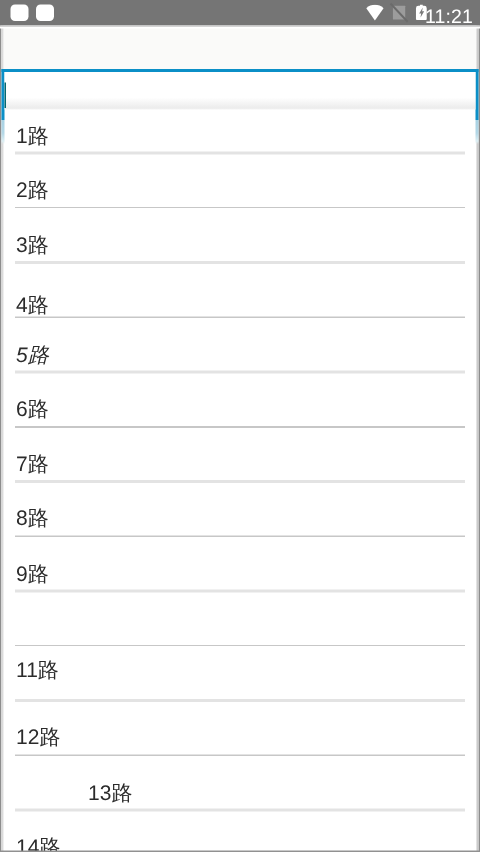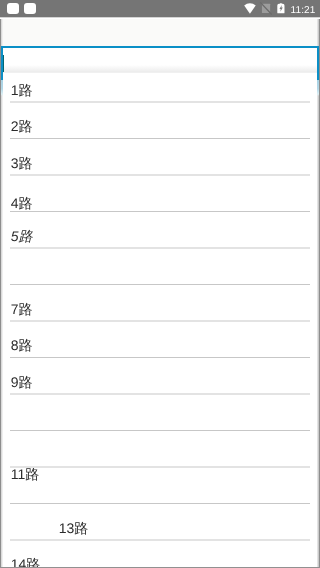--- a/index.html
+++ b/index.html
@@ -13,21 +13,21 @@
   
   .statusbar{position:absolute;left:0;top:0;width:320px;height:17px;background:#757575;z-index:8;}
   .sb-blend{position:absolute;left:0;top:17px;width:320px;height:1px;background:#d4d4d4;z-index:9;}
   .notif-sq{position:absolute;top:3.25px;width:12.3px;height:10.9px;border-radius:3px;background:#fff;}
   .notif-1{left:6.9px;}
   .notif-2{left:24.1px;}
   .ic{position:absolute;}
   .wifi{left:244.3px;top:3.4px;width:11.9px;height:10.9px;}
   .nosim{left:261.4px;top:3.1px;width:10.1px;height:10.9px;overflow:visible;}
   .batt{left:277.0px;top:3.2px;width:7.8px;height:10.4px;overflow:visible;}
-  .sb-time{position:absolute;right:4.6px;top:5.1px;color:#ffffff;font-size:10px;
+  .sb-time{position:absolute;right:4.6px;top:5.1px;color:#ffffff;font-size:13px;
            line-height:11px;letter-spacing:0.1px;font-family:"Liberation Sans",sans-serif;}
 
   
   .appwin{position:absolute;left:0;top:17px;width:320px;height:551px;background:#fafaf9;}
   .win-top{position:absolute;left:0;top:1px;width:320px;height:1px;background:#ffffff;z-index:5;}
   .edge-l{position:absolute;left:0;top:0;width:3.6px;height:100%;z-index:2;background:linear-gradient(to right,#8c8c8c 0px,#8f8f8f 1px,#d8d8d8 1px,#dcdcdc 2px,#eeeeee 2px,#f0f0f0 3px,rgba(255,255,255,0) 3px);}
   .edge-r{position:absolute;right:0;top:0;width:3.6px;height:100%;z-index:2;background:linear-gradient(to left,#8c8c8c 0px,#8f8f8f 1px,#c8c8c8 1px,#cccccc 2px,#e2e2e2 2px,#e4e4e4 3px,rgba(255,255,255,0) 3px);}
   .edge-b{position:absolute;left:0;bottom:0;width:100%;height:1px;background:#919191;z-index:6;}
 
   
@@ -98,38 +98,44 @@
         </div>
         <div class="dv" style="top: 107.7px; background: linear-gradient(rgb(227, 227, 227) 0px, rgb(227, 227, 227) 1px, rgb(227, 227, 227) 1px, rgb(227, 227, 227) 2px);"></div>
         <div class="row" style="top: 113px; padding-left: 15px;">
           <span class="lbl">4路</span>
         </div>
         <div class="dv" style="top: 144.7px; background: linear-gradient(rgb(199, 199, 199) 0px, rgb(199, 199, 199) 1px, rgb(255, 255, 255) 1px, rgb(255, 255, 255) 2px);"></div>
         <div class="row" style="top: 146px; font-style: italic;">
           <span class="lbl">5路</span>
         </div>
         <div class="dv" style="top: 180.7px; background: linear-gradient(rgb(227, 227, 227) 0px, rgb(227, 227, 227) 1px, rgb(227, 227, 227) 1px, rgb(227, 227, 227) 2px);"></div>
+        <div class="row" style="top: 182.5px;">
+          <span class="lbl">6路</span>
+        </div>
         <div class="dv" style="top: 217.7px; background: linear-gradient(rgb(199, 199, 199) 0px, rgb(199, 199, 199) 1px, rgb(255, 255, 255) 1px, rgb(255, 255, 255) 2px);"></div>
         <div class="row" style="top: 219px;">
           <span class="lbl">7路</span>
         </div>
         <div class="dv" style="top: 253.7px; background: linear-gradient(rgb(227, 227, 227) 0px, rgb(227, 227, 227) 1px, rgb(227, 227, 227) 1px, rgb(227, 227, 227) 2px);"></div>
         <div class="row" style="top: 255.5px;">
           <span class="lbl">8路</span>
         </div>
         <div class="dv" style="top: 290.7px; background: linear-gradient(rgb(199, 199, 199) 0px, rgb(199, 199, 199) 1px, rgb(255, 255, 255) 1px, rgb(255, 255, 255) 2px);"></div>
         <div class="row" style="top: 292px; padding-left: 19px;">
           <span class="lbl">9路</span>
         </div>
         <div class="dv" style="top: 326.7px; background: linear-gradient(rgb(227, 227, 227) 0px, rgb(227, 227, 227) 1px, rgb(227, 227, 227) 1px, rgb(227, 227, 227) 2px);"></div>
         <div class="dv" style="top: 363.7px; background: linear-gradient(rgb(199, 199, 199) 0px, rgb(199, 199, 199) 1px, rgb(255, 255, 255) 1px, rgb(255, 255, 255) 2px);"></div>
-        <div class="row" style="top: 384px; text-decoration: underline;">
+        <div class="row" style="top: 356px; text-decoration: underline;">
           <span class="lbl">11路</span>
         </div>
         <div class="dv" style="top: 399.7px; background: linear-gradient(rgb(227, 227, 227) 0px, rgb(227, 227, 227) 1px, rgb(227, 227, 227) 1px, rgb(227, 227, 227) 2px);"></div>
+        <div class="row" style="top: 401.5px;">
+          <span class="lbl">12路</span>
+        </div>
         <div class="dv" style="top: 436.7px; background: linear-gradient(rgb(199, 199, 199) 0px, rgb(199, 199, 199) 1px, rgb(255, 255, 255) 1px, rgb(255, 255, 255) 2px);"></div>
         <div class="row" style="top: 438px; margin-left: 48px;">
           <span class="lbl">13路</span>
         </div>
         <div class="dv" style="top: 472.7px; background: linear-gradient(rgb(227, 227, 227) 0px, rgb(227, 227, 227) 1px, rgb(227, 227, 227) 1px, rgb(227, 227, 227) 2px);"></div>
         <div class="row" style="top: 474.5px;">
           <span class="lbl">14路</span>
         </div>
       </div>
     <div class="edge-l"></div>

